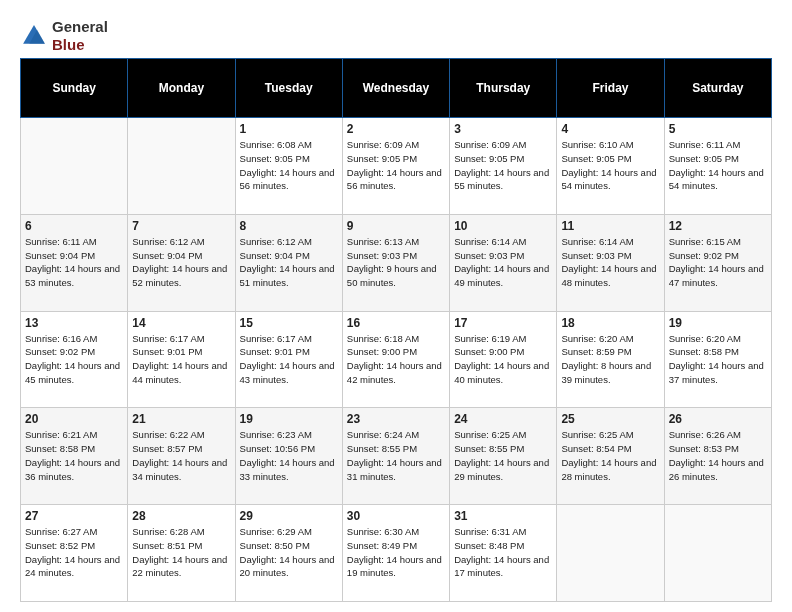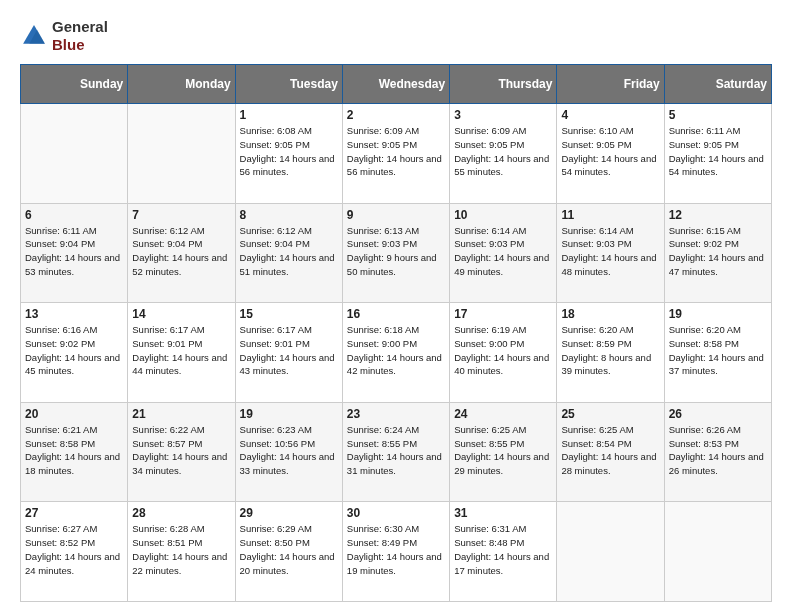--- a/index.html
+++ b/index.html
@@ -14,21 +14,21 @@
       width: 792px;
       height: 612px;
       padding: 18px 20px 10px 20px;
       display: flex;
       flex-direction: column;
     }
     .header {
       display: flex;
       justify-content: space-between;
       align-items: flex-start;
-      margin-bottom: 10px;
+      margin-bottom: 4px;
     }
     .logo {
       display: flex;
       align-items: center;
       gap: 2px;
     }
     .logo-text {
       font-size: 15px;
       font-weight: bold;
       line-height: 1.2;
@@ -53,26 +53,26 @@
       font-size: 15px;
       color: #444;
     }
     .calendar {
       flex: 1;
       border-collapse: collapse;
       width: 100%;
       table-layout: fixed;
     }
     .calendar thead tr th {
-      background-color: #737373;
+      background-color: #000000;
       color: #fff;
       font-size: 12px;
       font-weight: bold;
-      padding: 12px 4px;
-      text-align: right;
+      padding: 22px 4px;
+      text-align: center;
       border: 1px solid #1a5a9a;
     }
     .calendar tbody tr td {
       border: 1px solid #ccc;
       vertical-align: top;
       padding: 4px 4px 3px 4px;
       font-size: 9.5px;
       color: #222;
       height: 88px;
       background: #fff;
@@ -251,21 +251,21 @@
             <span class="cell-line">Sunrise: 6:20 AM</span>
             <span class="cell-line">Sunset: 8:58 PM</span>
             <span class="cell-line">Daylight: 14 hours and 37 minutes.</span>
           </td>
         </tr>
         <tr>
           <td>
             <span class="day-number">20</span>
             <span class="cell-line">Sunrise: 6:21 AM</span>
             <span class="cell-line">Sunset: 8:58 PM</span>
-            <span class="cell-line">Daylight: 14 hours and 18 minutes.</span>
+            <span class="cell-line">Daylight: 14 hours and 36 minutes.</span>
           </td>
           <td>
             <span class="day-number">21</span>
             <span class="cell-line">Sunrise: 6:22 AM</span>
             <span class="cell-line">Sunset: 8:57 PM</span>
             <span class="cell-line">Daylight: 14 hours and 34 minutes.</span>
           </td>
           <td>
             <span class="day-number">19</span>
             <span class="cell-line">Sunrise: 6:23 AM</span>

